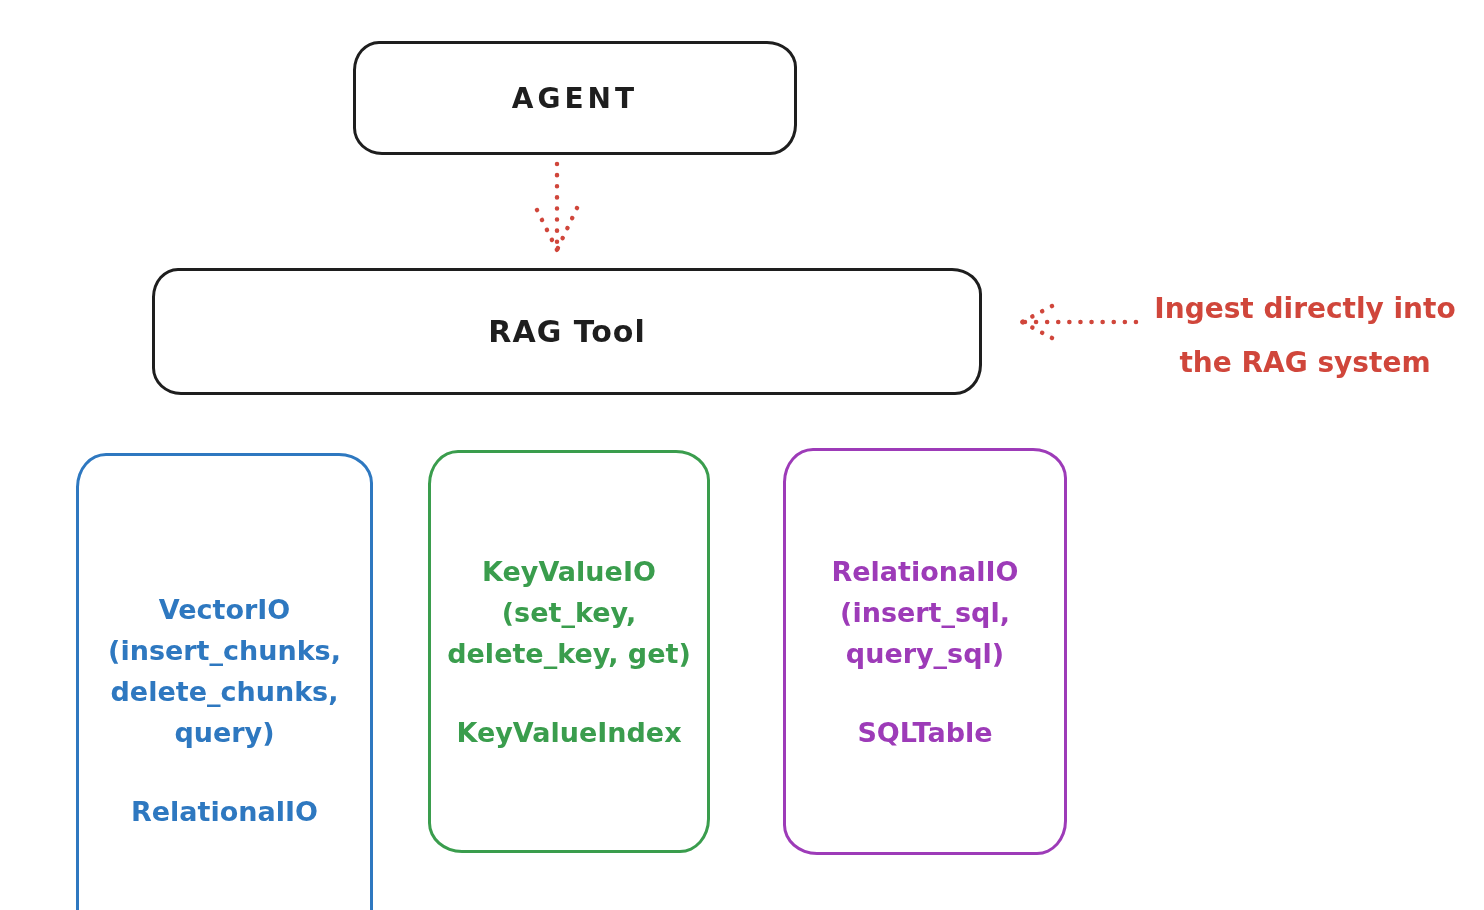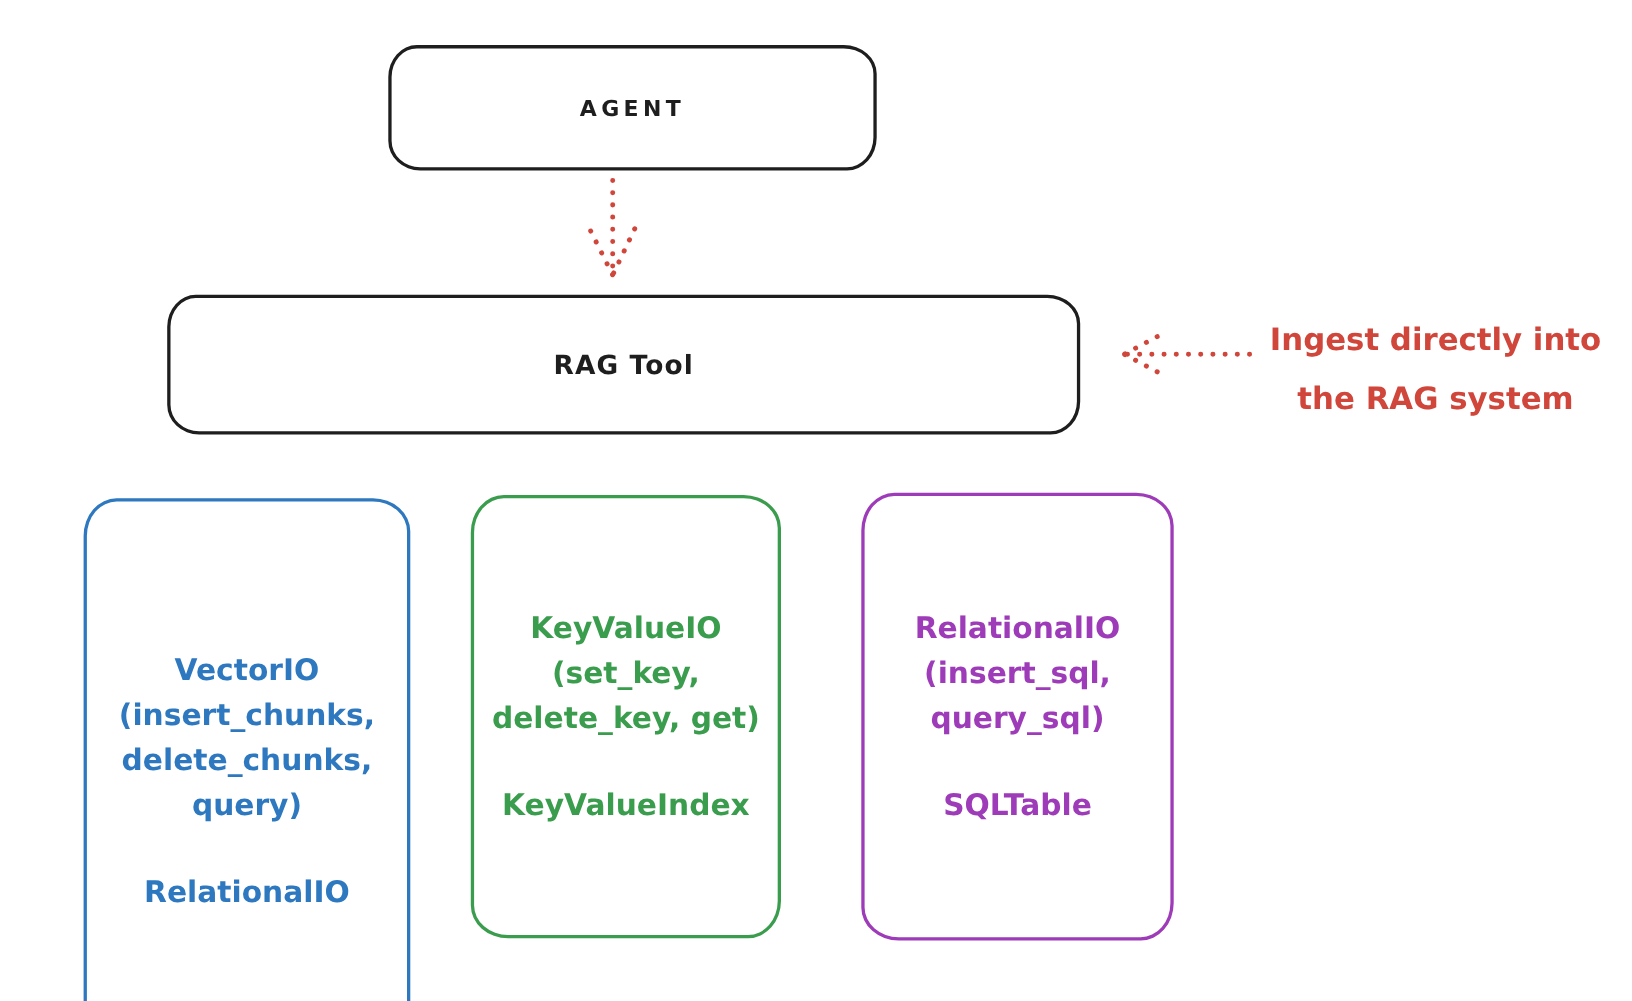--- a/index.html
+++ b/index.html
@@ -25,27 +25,27 @@
     justify-content: center;
     text-align: center;
   }
   .node-black {
     border: 3.5px solid var(--ink, #1e1e1e);
     color: var(--ink, #1e1e1e);
     border-radius: 26px 30px 27px 29px / 29px 26px 30px 27px;
   }
   .agent-box {
     left: 353px; top: 41px; width: 444px; height: 114px;
-    font-size: 20px;
+    font-size: 28px;
     font-weight: 700;
     letter-spacing: 4px;
   }
   .ragtool-box {
     left: 152px; top: 268px; width: 830px; height: 127px;
-    font-size: 24px;
+    font-size: 30px;
     font-weight: 600;
     letter-spacing: 1px;
   }
   .store-box {
     border-width: 3px;
     border-style: solid;
     border-radius: 30px 34px 30px 34px / 34px 30px 34px 30px;
     font-size: 27px;
     font-weight: 600;
     line-height: 41px;

